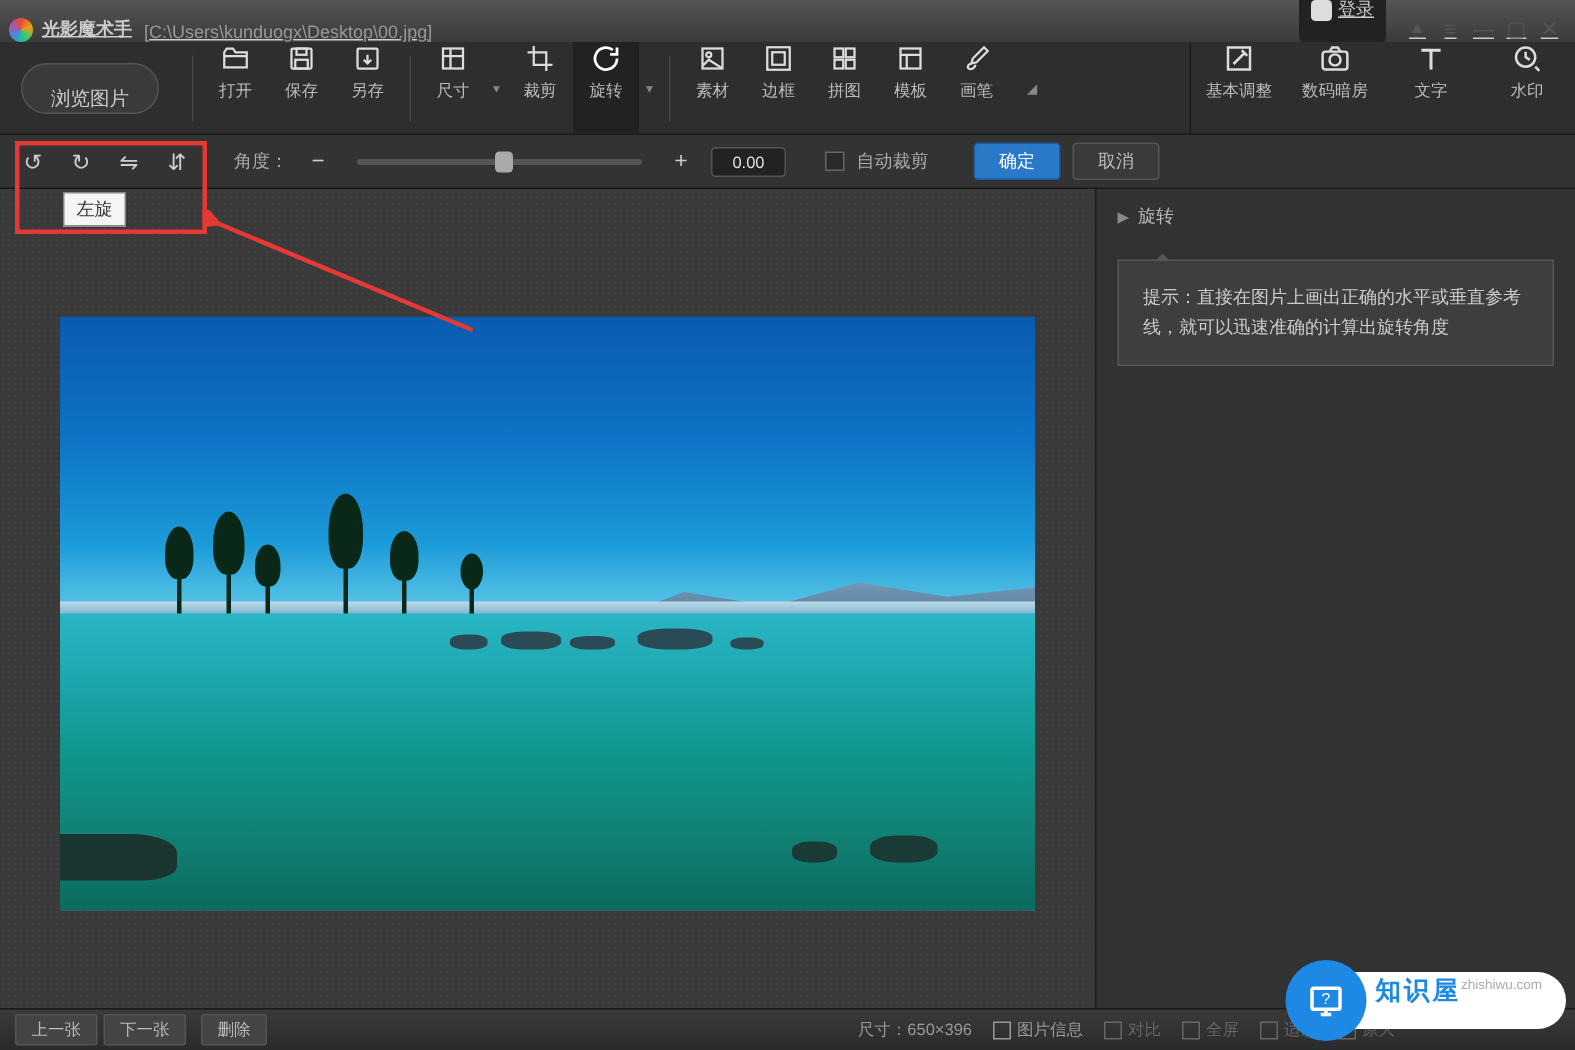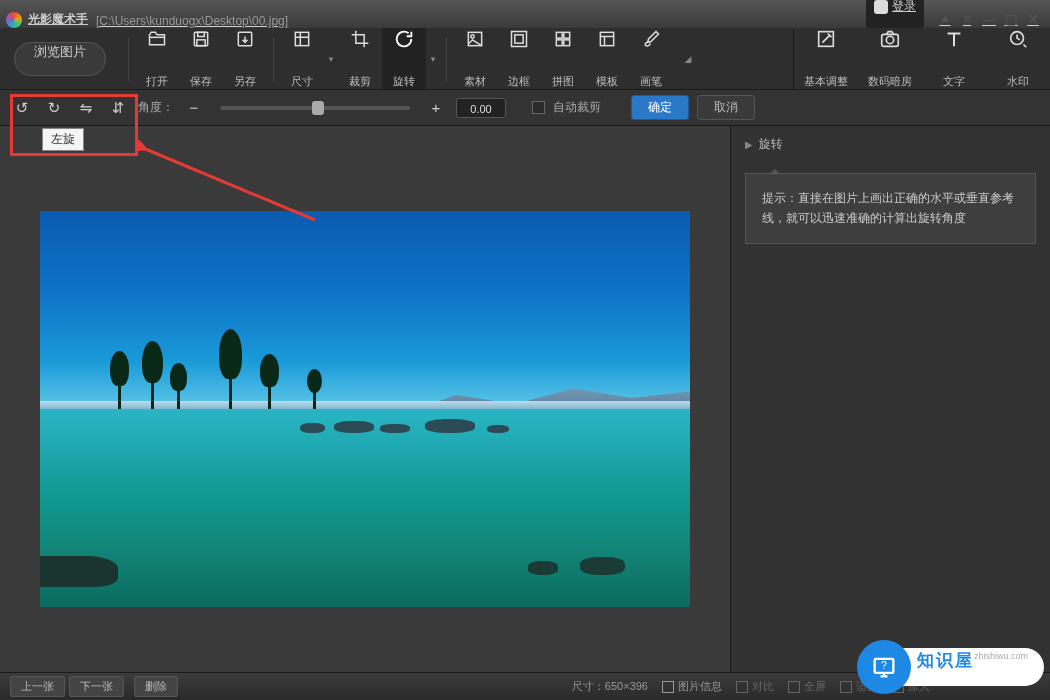--- a/index.html
+++ b/index.html
@@ -8,23 +8,23 @@
 .titlebar { height: 28px; background: linear-gradient(#555, #3a3a3a); display: flex; align-items: flex-end; padding: 0 6px; font-size: 12px; color: #ccc; text-decoration: underline; }
 .titlebar .logo { width: 16px; height: 16px; border-radius: 50%; background: conic-gradient(#e74c3c,#f39c12,#2ecc71,#3498db,#9b59b6,#e74c3c); margin-right: 6px; }
 .titlebar .title { font-weight: bold; }
 .titlebar .path { color: #999; margin-left: 8px; }
 .titlebar .spacer { flex: 1; }
 .titlebar .login-btn { display: flex; align-items: center; gap: 4px; padding: 13px 8px; background:#222; border-radius:3px; cursor:pointer; margin-right:10px;}
 .titlebar .login-btn .face{width:14px;height:14px;background:#ddd;border-radius:3px;position:relative;}
 .titlebar .winbtn { width: 22px; height: 18px; display: flex; align-items: center; justify-content: center; color: #555; cursor: pointer; font-size:14px;}
 
 .main-toolbar { height: 62px; background: #2e2e2e; border-bottom: 1px solid #1a1a1a; display: flex; align-items: center; padding-left: 14px; }
-.browse-btn { width: 92px; height: 34px; border-radius: 17px; border: 1px solid #555; background: #3a3a3a; color: #ccc; font-size: 13px; display: flex; align-items: flex-start; justify-content: center; margin-right: 16px; cursor: pointer; }
+.browse-btn { width: 92px; height: 34px; border-radius: 17px; border: 1px solid #555; background: #3a3a3a; color: #ccc; font-size: 13px; display: flex; align-items: flex-end; justify-content: center; margin-right: 16px; cursor: pointer; }
 .tb-group { display: flex; height: 100%; }
-.tb-item { width: 44px; display: flex; flex-direction: column; align-items: center; justify-content: space-between; color: #bbb; font-size: 11px; cursor: pointer; gap: 21px; }
+.tb-item { width: 44px; display: flex; flex-direction: column; align-items: center; justify-content: flex-start; color: #bbb; font-size: 11px; cursor: pointer; gap: 3px; }
 .tb-item.active { background: #222; }
 .tb-item .ico { width: 22px; height: 22px; display: flex; align-items: center; justify-content: center; color: #ddd; }
 .tb-sep { width: 1px; height: 44px; background: #444; margin: 0 6px; align-self: center; }
 .tb-dropdown { width:14px; display:flex; align-items:center; justify-content:center; color:#888; font-size:9px; cursor:pointer;}
 .right-tools { margin-left: auto; display: flex; height: 100%; border-left: 1px solid #1a1a1a; }
 .right-tools .tb-item { width: 64px; }
 
 .subbar { height: 36px; background: #333; display: flex; align-items: center; padding: 0 10px; font-size: 12px; color: #aaa; gap: 8px; border-bottom:1px solid #1a1a1a;}
 .icon-btn { width: 24px; height: 24px; display: flex; align-items: center; justify-content: center; color: #ccc; cursor: pointer; font-size: 15px; border-radius:3px;}
 .slider-track { width: 190px; height: 4px; background: #555; border-radius: 2px; position: relative; margin: 0 6px; }
@@ -259,21 +259,21 @@
       <span>水印</span>
     </div>
   </div>
 </div>
 
 <div class="subbar">
   <div class="icon-btn">↺</div>
   <div class="icon-btn">↻</div>
   <div class="icon-btn">⇋</div>
   <div class="icon-btn">⇵</div>
-  <span style="">角度：</span>
+  <span style="margin-left:18px">角度：</span>
   <span class="icon-btn">−</span>
   <div class="slider-track">
       <div class="slider-thumb"></div>
     </div>
   <span class="icon-btn">+</span>
   <div class="angle-val">0.00</div>
   <div class="checkbox" style="margin-left:18px"></div>
   <span>自动裁剪</span>
   <div class="btn btn-primary" style="margin-left:22px"><span>确定</span></div>
   <div class="btn btn-default"><span>取消</span></div>

